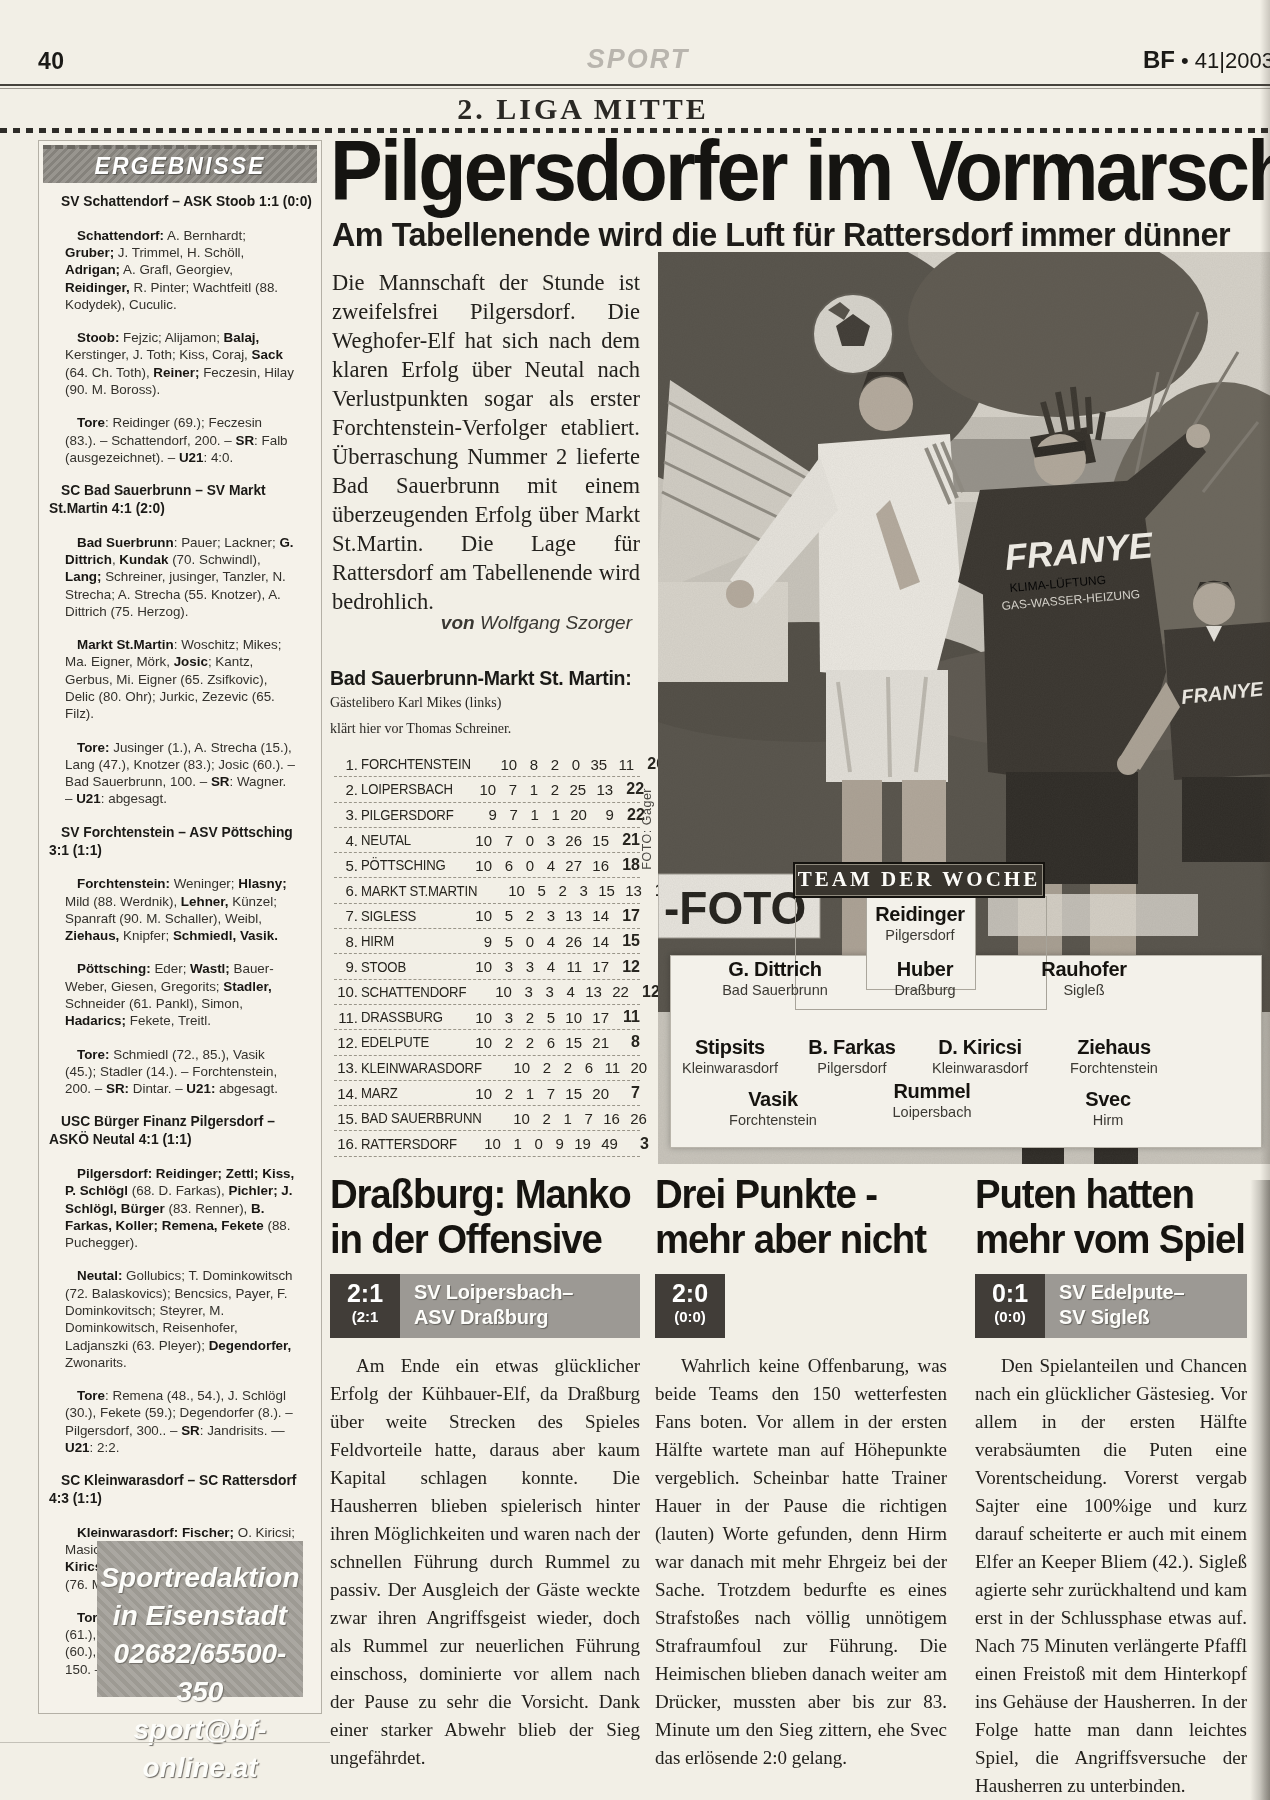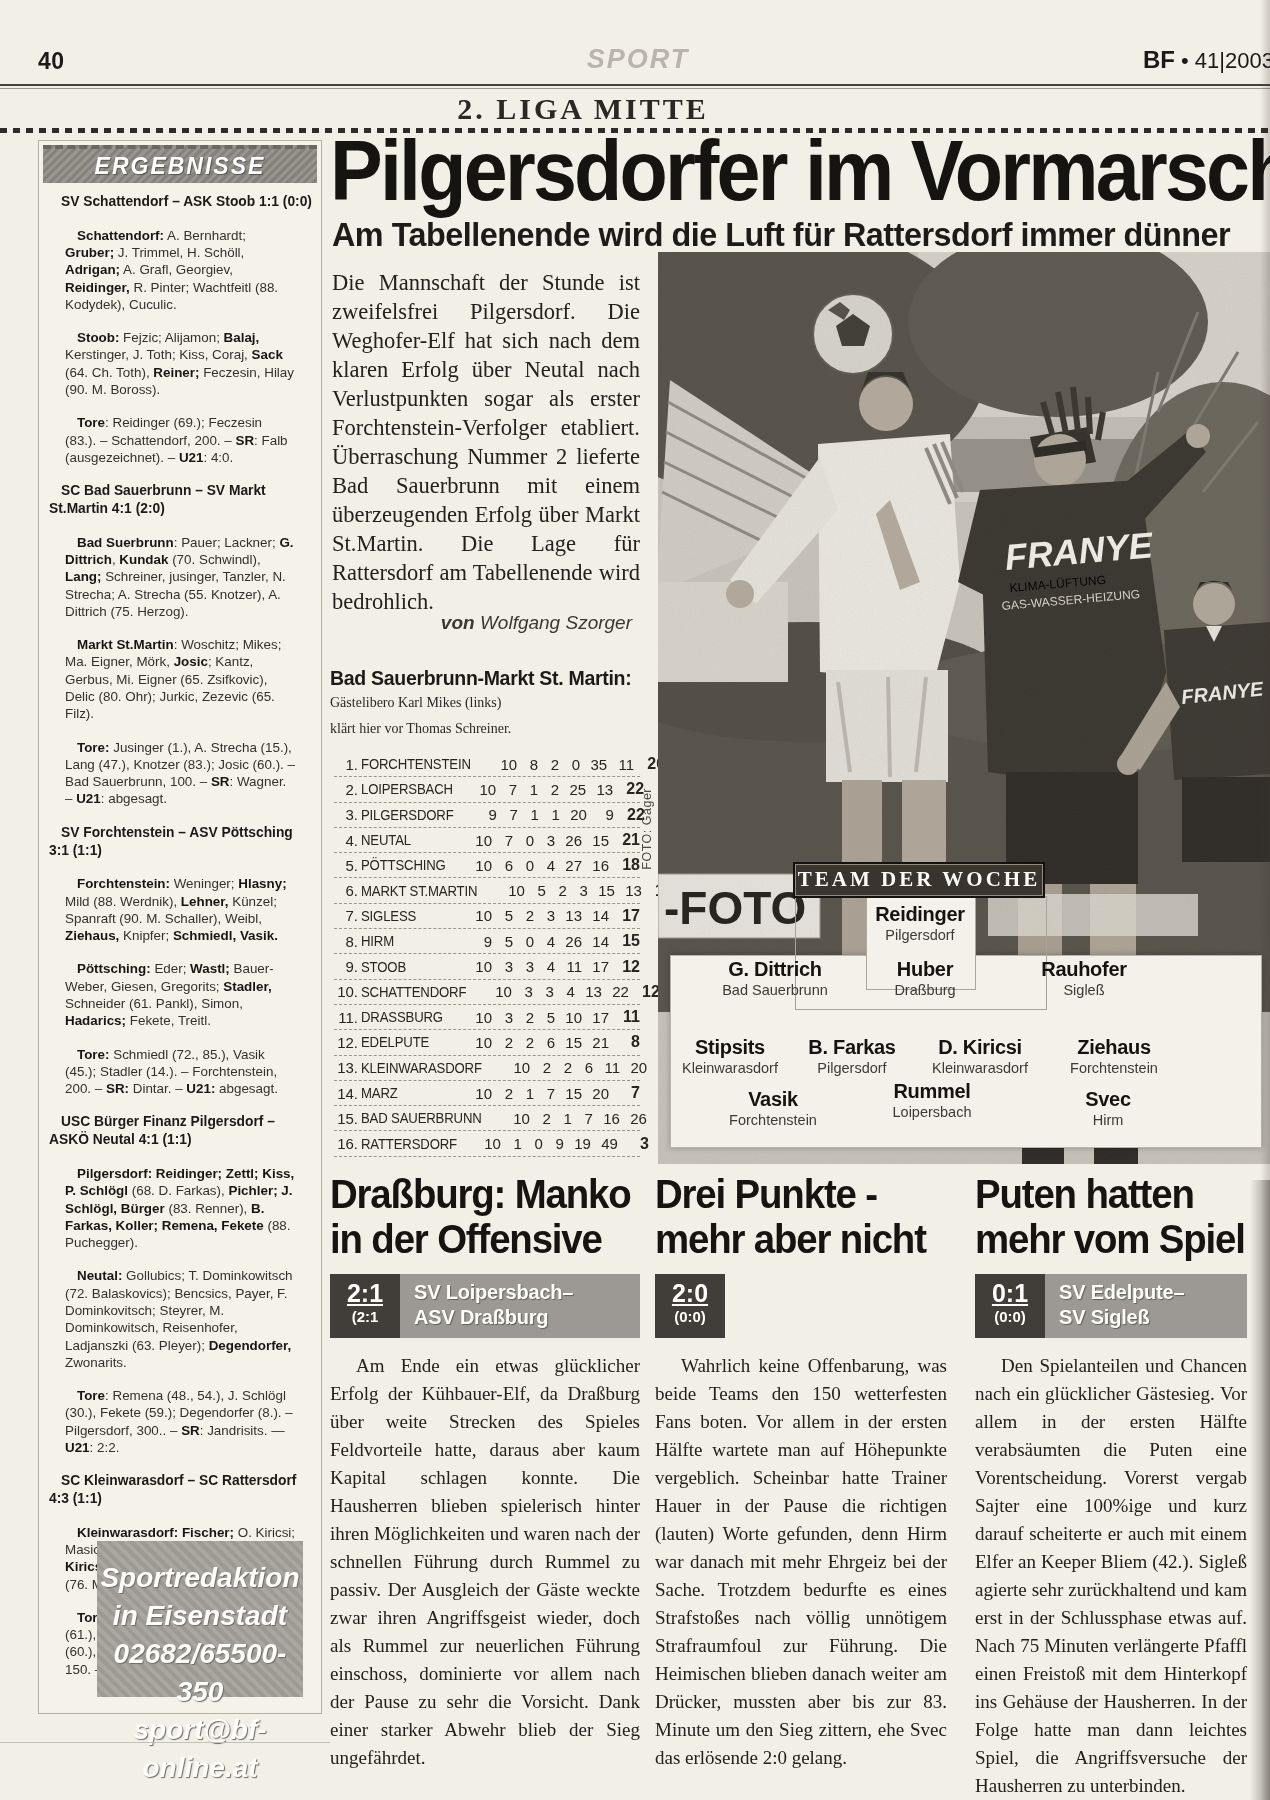--- a/index.html
+++ b/index.html
@@ -79,21 +79,21 @@
         letter-spacing:3px;text-align:center;line-height:31px;}
   .tow-entry{position:absolute;transform:translateX(-50%);text-align:center;white-space:nowrap;}
   .tow-name{font-size:20px;font-weight:bold;letter-spacing:-.3px;color:#15130f;}
   .tow-club{font-size:14.5px;color:#3c3a34;margin-top:1px;}
   
   .art{position:absolute;top:1172px;}
   .art-h{font-size:40px;font-weight:bold;letter-spacing:-1.2px;line-height:45px;
         transform:scaleX(.96);transform-origin:left;white-space:nowrap;color:#161410;}
   .scorebox{display:flex;margin-top:12px;height:64px;width:100%;}
   .score-left{width:70px;background:#413d38;color:#fff;text-align:center;flex:none;}
-  .score-main{font-size:25px;font-weight:bold;line-height:30px;margin-top:4px;text-decoration:underline;}
+  .score-main{font-size:25px;font-weight:bold;line-height:30px;margin-top:4px;}
   .score-half{font-size:15px;font-weight:bold;line-height:18px;}
   .score-right{flex:1;background:#9c9994;color:#fdfdfa;padding:6px 0 0 14px;
         font-size:20px;font-weight:bold;line-height:25px;letter-spacing:-.2px;
         text-shadow:1px 1px 1px #63615c;}
   .art-body{margin-top:14px;font-family:"Liberation Serif",serif;font-size:19px;
         line-height:28px;text-align:justify;color:#23211d;}
   .art-body::first-line{}
   .indent{text-indent:26px;margin:0;}
   
   .edge-shadow{position:absolute;top:0;right:0;width:16px;height:1800px;

